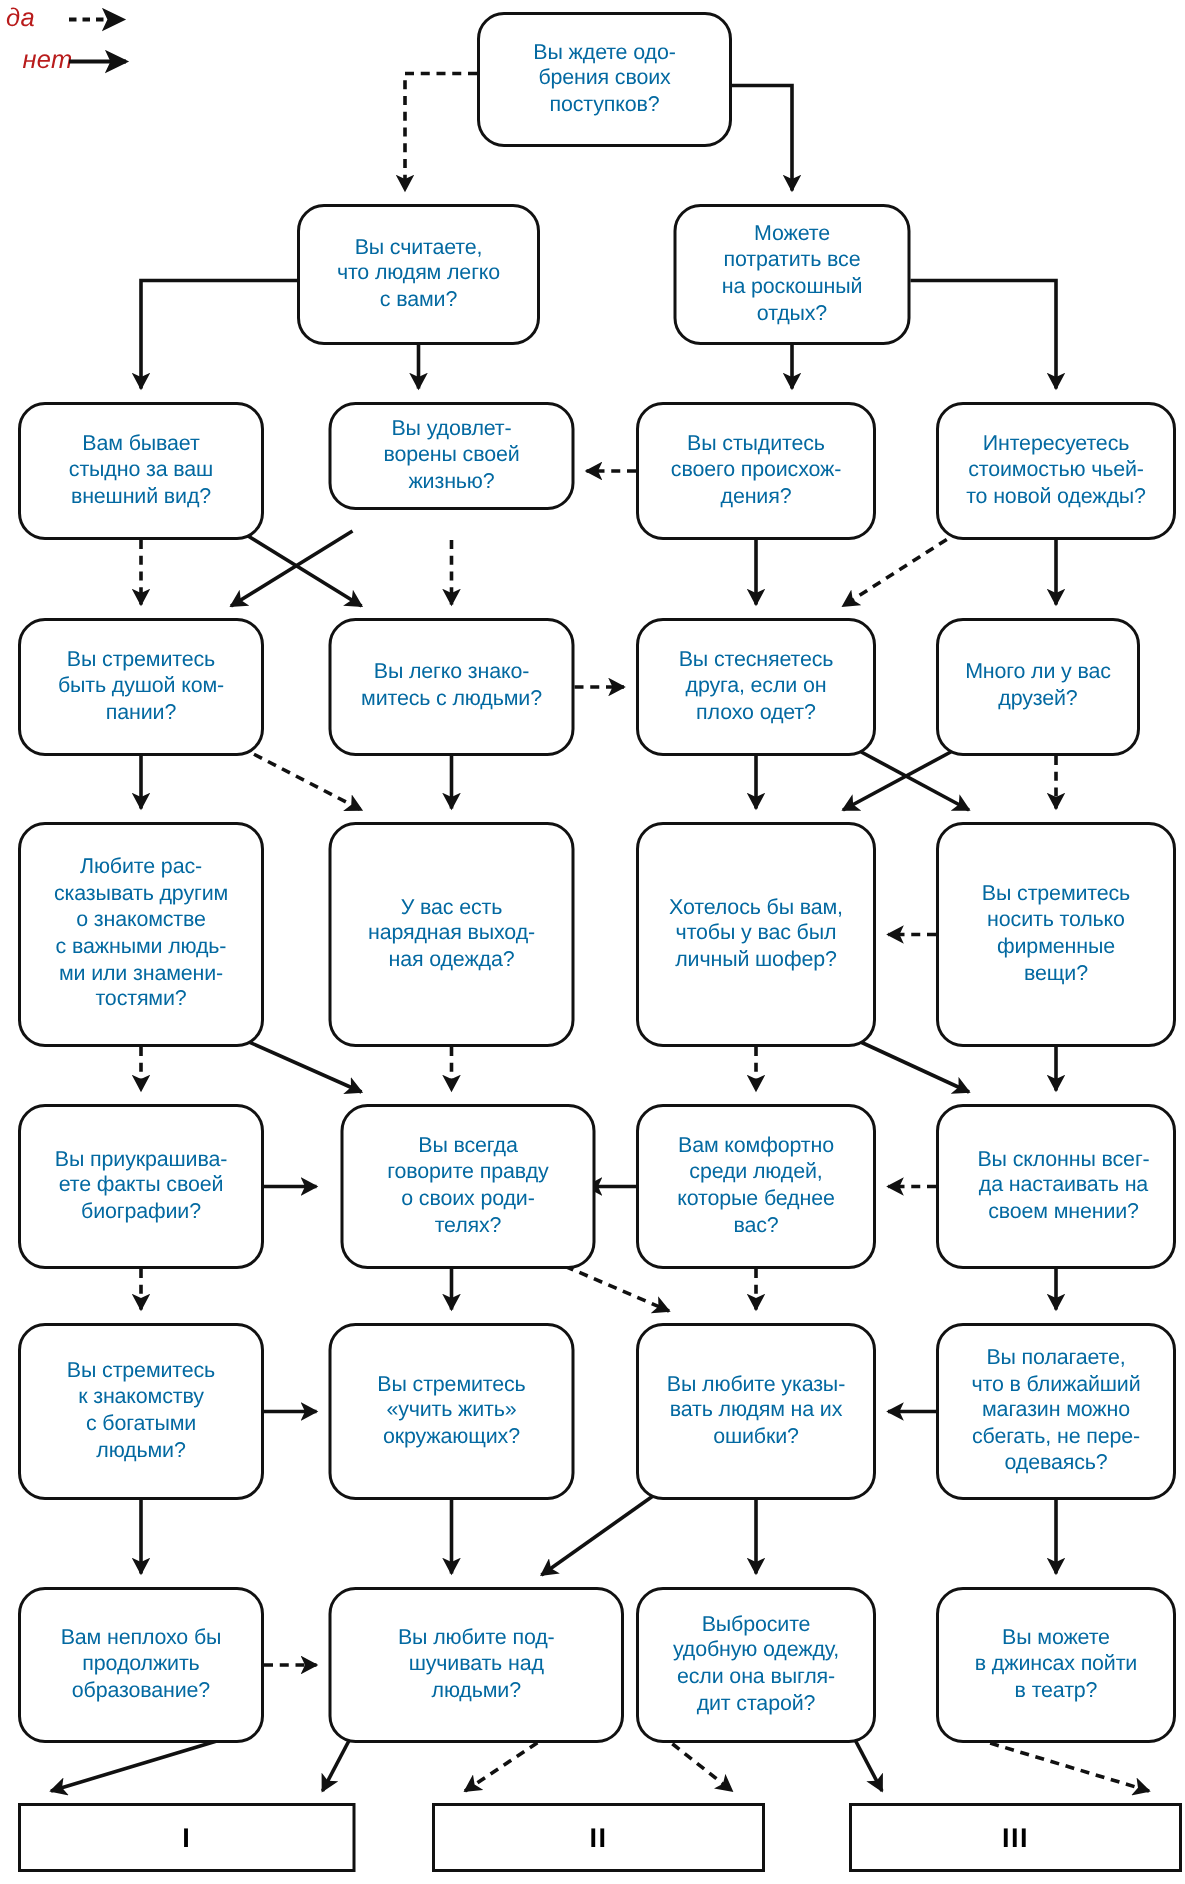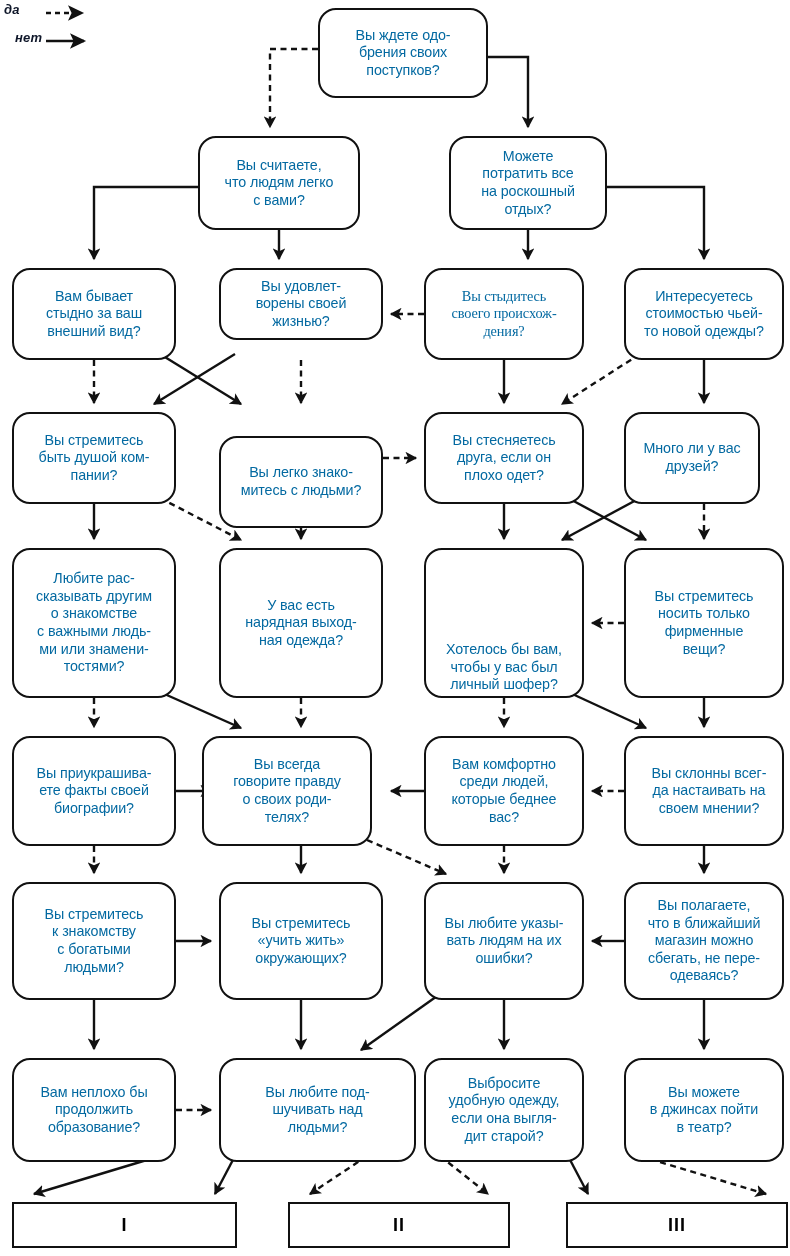--- a/index.html
+++ b/index.html
@@ -4,22 +4,22 @@
 <style>
   html,body{margin:0;padding:0;background:#ffffff;}
   body{
     width:790px;height:1256px;position:relative;overflow:hidden;
     font-family:"Liberation Sans","DejaVu Sans",sans-serif;
   }
   #root{position:absolute;left:0;top:0;width:790px;height:1256px;}
   svg.layer{position:absolute;left:0;top:0;width:790px;height:1256px;}
   .legend{position:absolute;left:0;top:0;width:200px;height:60px;}
   .legend-label{
-    position:absolute;font-style:italic;font-weight:bold;font-size:13px;
-    color:#0f172a;letter-spacing:.2px;
+    position:absolute;font-style:italic;font-weight:normal;font-size:17px;
+    color:#b91c1c;letter-spacing:.2px;
   }
   .legend-label.l1{left:4px;top:2px;}
   .legend-label.l2{left:4px;top:30px;margin-left:11px;}
   .node{
     position:absolute;box-sizing:border-box;
     border:2.4px solid #111;border-radius:18px;background:#fff;
     display:flex;align-items:center;justify-content:center;text-align:center;
     padding:2px 4px;
   }
   .node span{
@@ -131,36 +131,36 @@
       <div class="node" style="left: 12px; top: 268px; width: 164px; height: 92px;">
         <span>Вам бывает
 стыдно за ваш
 внешний вид?</span>
       </div>
       <div class="node" style="left: 219px; top: 268px; width: 164px; height: 72px;">
         <span>Вы удовлет-
 ворены своей
 жизнью?</span>
       </div>
-      <div class="node" style="left: 424px; top: 268px; width: 160px; height: 92px; font-family: Liberation Serif, serif;">
+      <div class="node" style="left: 424px; top: 268px; width: 160px; height: 92px;">
         <span>Вы стыдитесь
 своего происхож-
 дения?</span>
       </div>
       <div class="node" style="left: 624px; top: 268px; width: 160px; height: 92px;">
         <span>Интересуетесь
 стоимостью чьей-
 то новой одежды?</span>
       </div>
       <div class="node" style="left: 12px; top: 412px; width: 164px; height: 92px;">
         <span>Вы стремитесь
 быть душой ком-
 пании?</span>
       </div>
-      <div class="node" style="left: 219px; top: 412px; width: 164px; height: 92px; margin-top: 24px;">
+      <div class="node" style="left: 219px; top: 412px; width: 164px; height: 92px;">
         <span>Вы легко знако-
 митесь с людьми?</span>
       </div>
       <div class="node" style="left: 424px; top: 412px; width: 160px; height: 92px;">
         <span>Вы стесняетесь
 друга, если он
 плохо одет?</span>
       </div>
       <div class="node" style="left: 624px; top: 412px; width: 136px; height: 92px;">
         <span>Много ли у вас
@@ -172,37 +172,37 @@
 о знакомстве
 с важными людь-
 ми или знамени-
 тостями?</span>
       </div>
       <div class="node" style="left: 219px; top: 548px; width: 164px; height: 150px;">
         <span>У вас есть
 нарядная выход-
 ная одежда?</span>
       </div>
-      <div class="node" style="left: 424px; top: 548px; width: 160px; height: 150px; align-items: flex-end;">
+      <div class="node" style="left: 424px; top: 548px; width: 160px; height: 150px;">
         <span>Хотелось бы вам,
 чтобы у вас был
 личный шофер?</span>
       </div>
       <div class="node" style="left: 624px; top: 548px; width: 160px; height: 150px;">
         <span>Вы стремитесь
 носить только
 фирменные
 вещи?</span>
       </div>
       <div class="node" style="left: 12px; top: 736px; width: 164px; height: 110px;">
         <span>Вы приукрашива-
 ете факты своей
 биографии?</span>
       </div>
-      <div class="node" style="left: 202px; top: 736px; width: 170px; height: 110px;">
+      <div class="node" style="left: 227px; top: 736px; width: 170px; height: 110px;">
         <span>Вы всегда
 говорите правду
 о своих роди-
 телях?</span>
       </div>
       <div class="node" style="left: 424px; top: 736px; width: 160px; height: 110px;">
         <span>Вам комфортно
 среди людей,
 которые беднее
 вас?</span>

